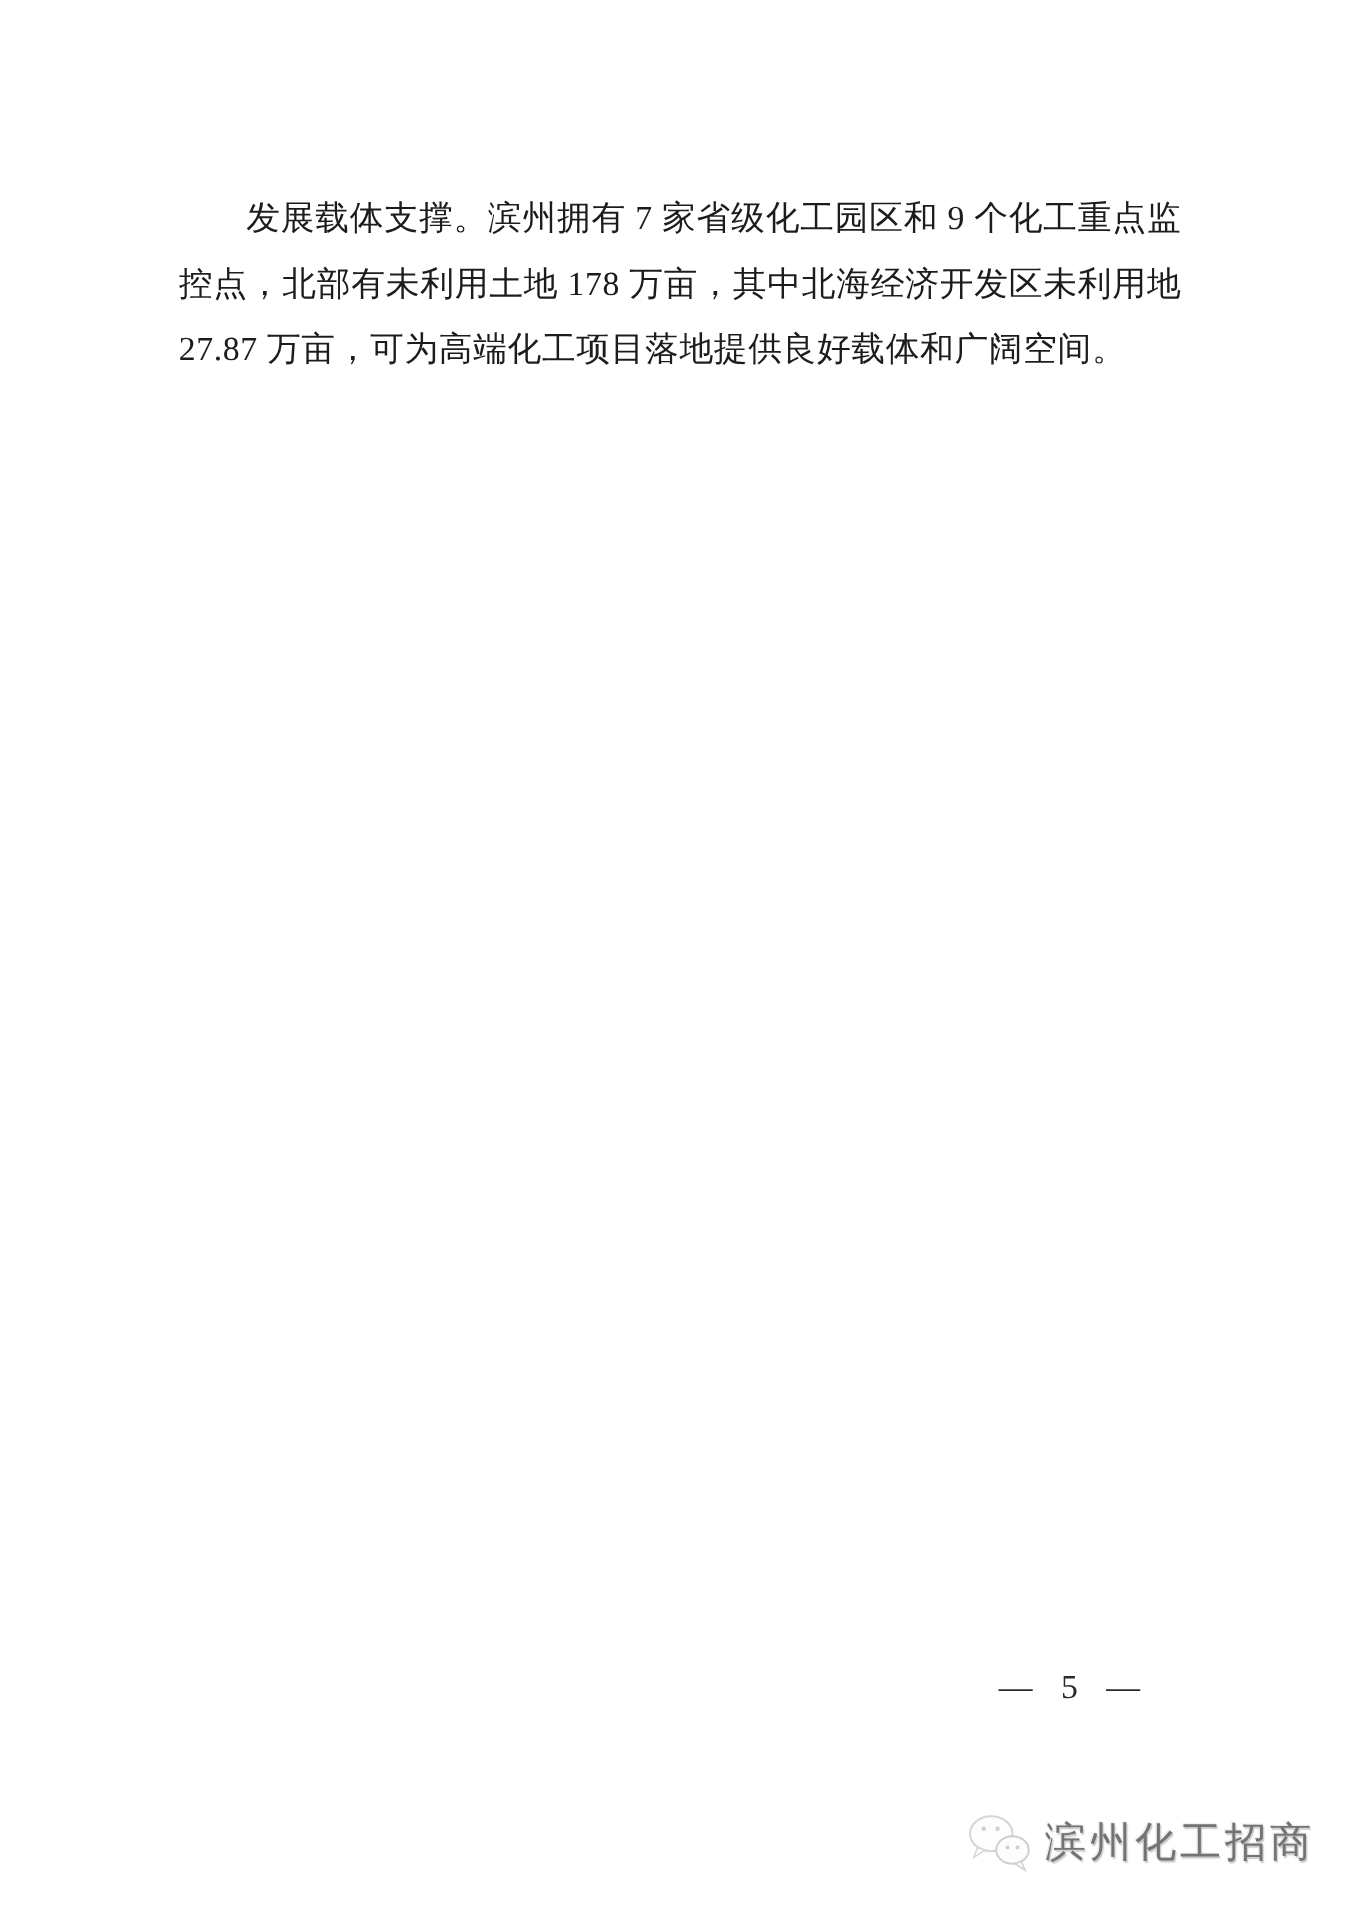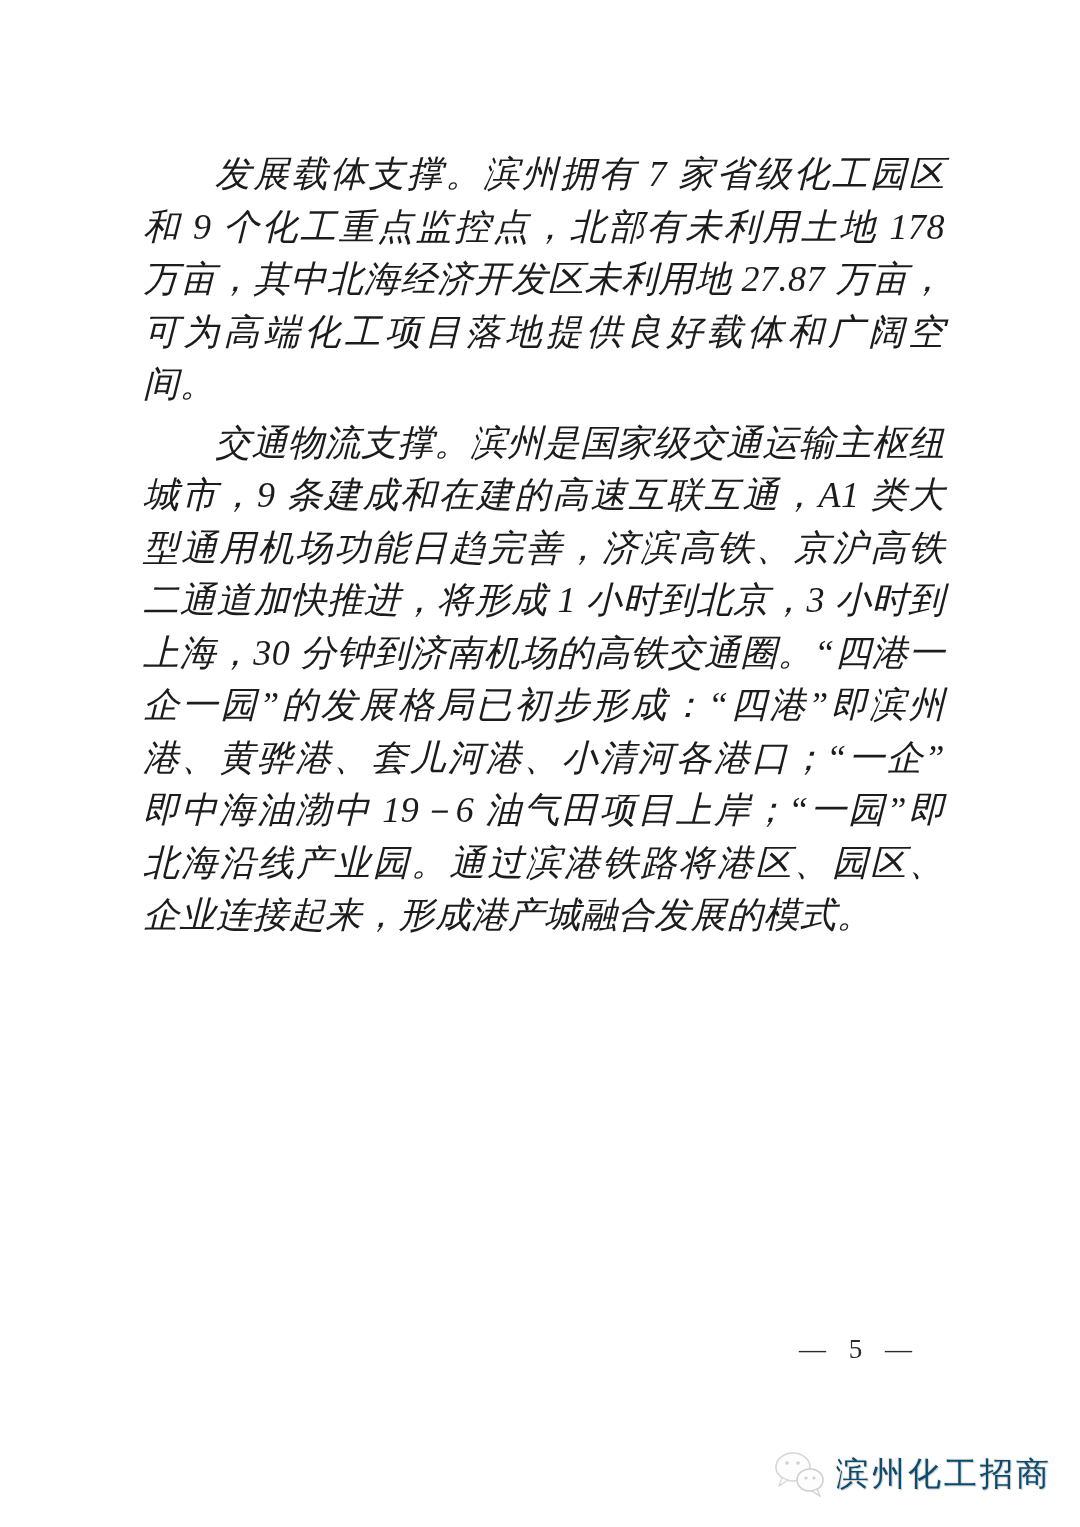--- a/index.html
+++ b/index.html
@@ -17,27 +17,26 @@
     color: #1c1c1c;
   }
   .content {
     position: absolute;
     left: 143px;
     top: 148px;
     width: 802px;
   }
   .content p {
     margin: 0 0 6px 0;
-    font-size: 36px;
+    font-size: 27px;
     line-height: 52.5px;
     text-align: justify;
     text-indent: 2em;
     letter-spacing: 0.5px;
     font-weight: 400;
-    font-style: italic;
   }
   .page-number {
     position: absolute;
     top: 1334px;
     right: 168px;
     font-size: 27px;
     color: #2a2a2a;
     word-spacing: 16px;
     white-space: nowrap;
   }
@@ -45,37 +44,36 @@
     position: absolute;
     right: 28px;
     bottom: 28px;
     display: flex;
     align-items: center;
     gap: 8px;
   }
   .watermark .wm-text {
     font-size: 33px;
     letter-spacing: 3px;
-    color: #0c4a6e;
+    color: #737373;
     text-shadow: 1px 1px 1px #c9c9c9, -1px -1px 1px #e9e9e9, 0 0 1px #d5d5d5;
     font-family: "Liberation Sans", "DejaVu Sans", sans-serif;
     white-space: nowrap;
   }
   .watermark svg {
     display: block;
   }
 </style>
 </head>
 <body>
 
 <div class="page">
 
   <div class="content">
     <p>发展载体支撑。滨州拥有 7 家省级化工园区和 9 个化工重点监控点，北部有未利用土地 178 万亩，其中北海经济开发区未利用地 27.87 万亩，可为高端化工项目落地提供良好载体和广阔空间。</p>
-    <p>交通物流支撑。滨州是国家级交通运输主枢纽城市，9 条建成和在建的高速互联互通，A1 类大型通用机场功能日趋完善，济滨高铁、京沪高铁二通道加快推进，将形成 1 小时到北京，3 小时到上海，30 分钟到济南机场的高铁交通圈。“四港一企一园”的发展格局已初步形成：“四港”即滨州港、黄骅港、套儿河港、小清河各港口；“一企”即中海油渤中 19－6 油气田项目上岸；“一园”即北海沿线产业园。通过滨港铁路将港区、园区、企业连接起来，形成港产城融合发展的模式。</p>
   </div>
 
   <div class="page-number">— 5 —</div>
 
   <div class="watermark">
     <span>
       <svg width="56" height="50" viewBox="0 0 56 50">
 
         <ellipse cx="21" cy="18" rx="17" ry="14" fill="#fdfdfd" stroke="#d6d6d6" stroke-width="1.6"></ellipse>
         <path d="M10 29 L7 37 L16 31 Z" fill="#fdfdfd" stroke="#d6d6d6" stroke-width="1.2"></path>

